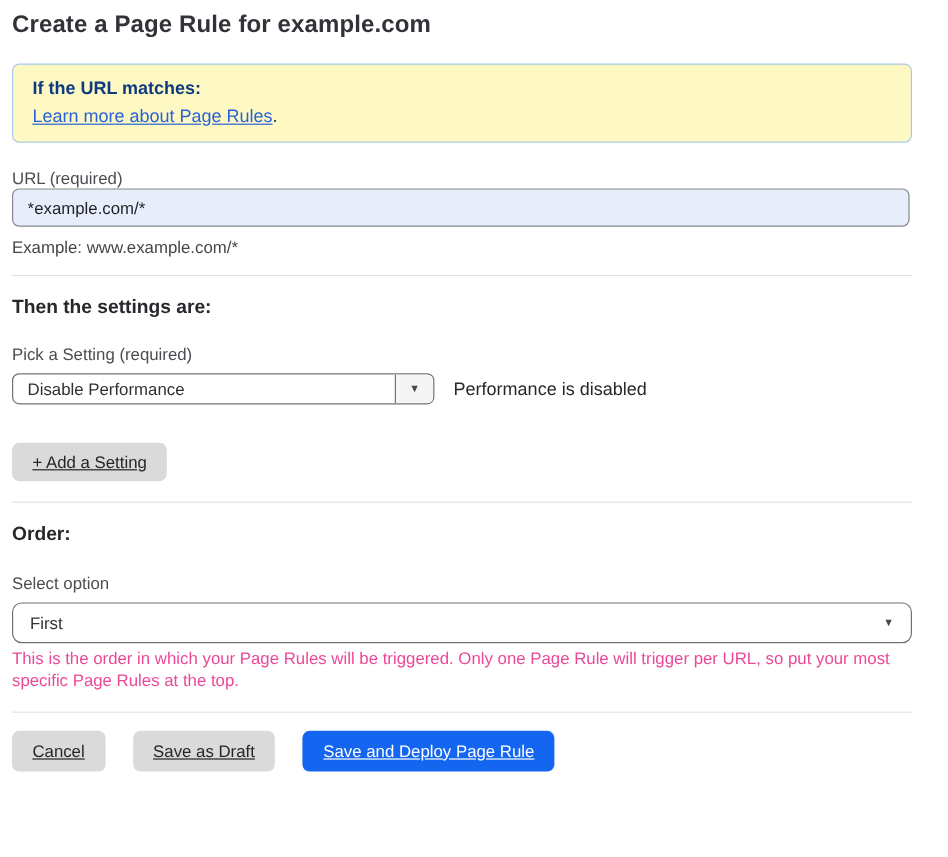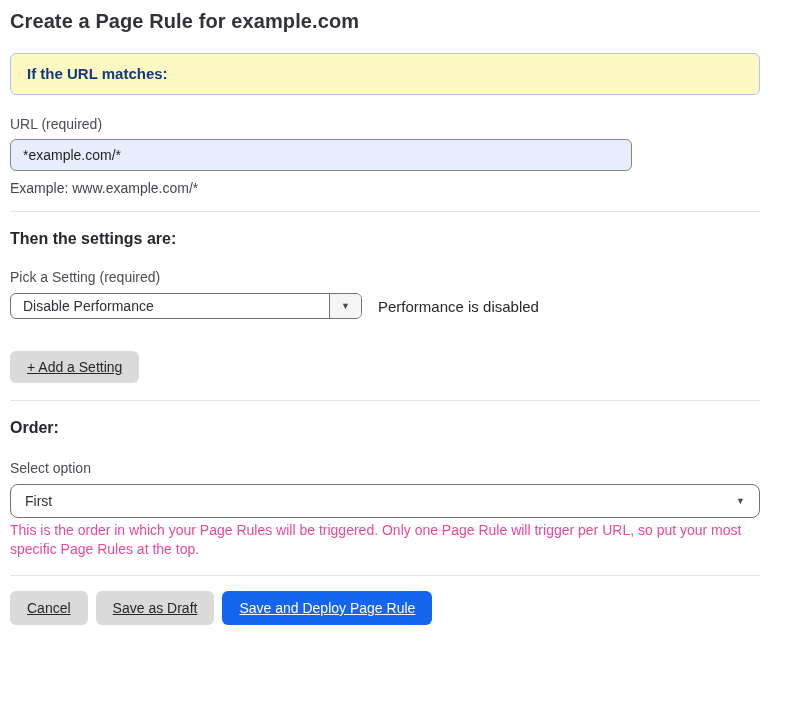--- a/index.html
+++ b/index.html
@@ -41,22 +41,21 @@
   
   .field-label {
     display: block;
     margin-top: 20px;
     font-size: 14px;
     line-height: 18px;
     color: #4c4d52;
   }
   .url-input {
     display: block;
-    margin-top: 6px;
-    width: 622px;
+    width: 748px;
     height: 32px;
     background: #e7edfb;
     border: 1px solid #85878c;
     border-radius: 6px;
     padding: 0 12px;
     font-family: "Liberation Sans", sans-serif;
     font-size: 14px;
     color: #1f2023;
     outline: none;
   }
@@ -161,32 +160,35 @@
     width: 740px;
     font-size: 14px;
     line-height: 19px;
     color: #ec4899;
   }
   .divider-tight { margin-top: 16px; }
   .action-row {
     margin-top: 15px;
     display: flex;
     align-items: center;
-    gap: 8px;
+    gap: 23px;
   }
 </style>
 </head>
 <body>
 
 
 
 <h1 class="page-title">Create a Page Rule for example.com</h1>
 
 <div class="info-box">
   <div class="info-heading">If the URL matches:</div>
+  <div>
+    <a class="info-link">Learn more about Page Rules</a><span class="info-link-suffix">.</span>
+  </div>
 </div>
 
 <label class="field-label">URL (required)</label>
 <input class="url-input" type="text" value="*example.com/*" style="">
 <div class="example-text">Example: www.example.com/*</div>
 
 <hr class="divider">
 
 <h2 class="section-heading">Then the settings are:</h2>
 

